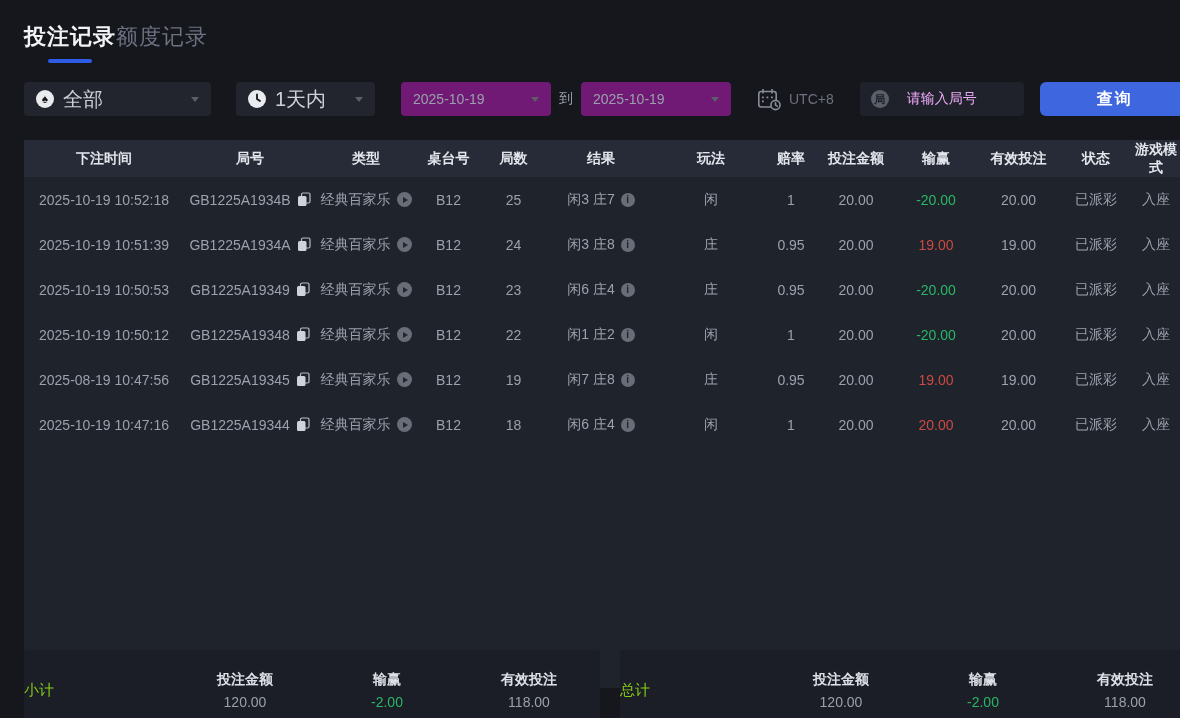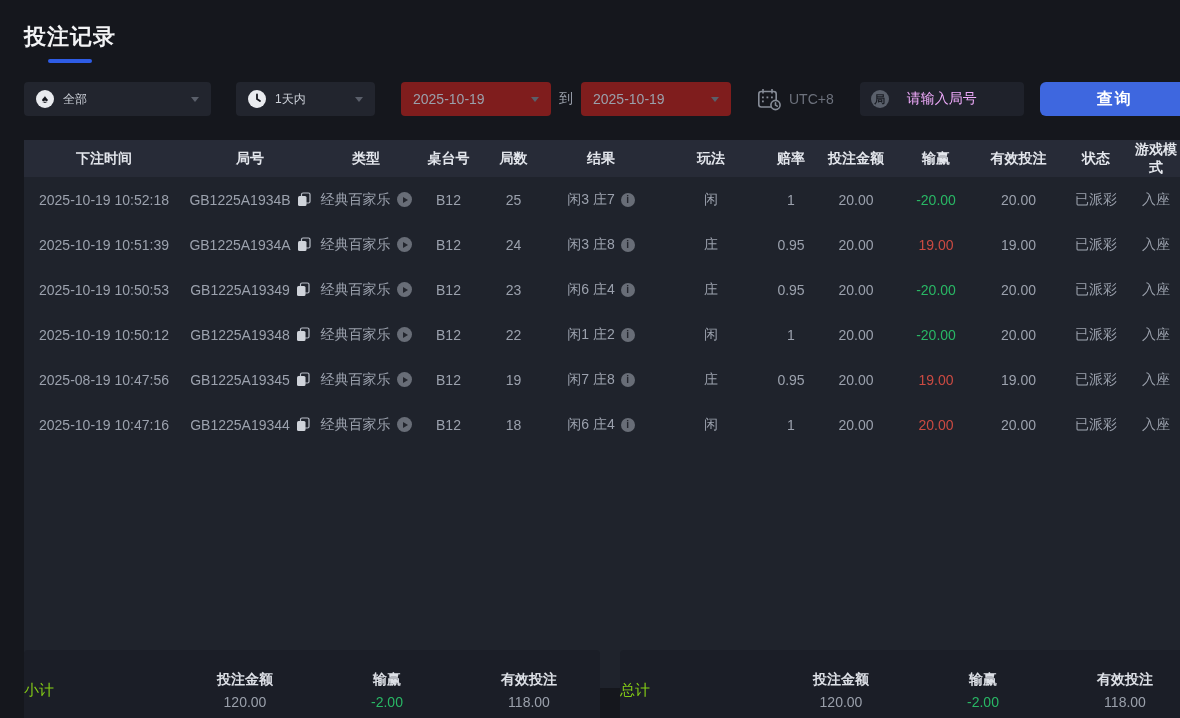--- a/index.html
+++ b/index.html
@@ -17,27 +17,27 @@
   .tab .tab-label { font-size:22px; color:#6c7280; letter-spacing:1px; }
   .tab.active .tab-label { color:#f2f3f5; font-weight:700; }
   .tab-underline { width:44px; height:4px; border-radius:2px; background:#2e5ce5; margin:7px auto 0; }
 
   
   .filters { position:absolute; left:24px; top:82px; height:34px; display:flex; align-items:center; }
   .dropdown, .date-input, .search-input {
     height:34px; border-radius:4px; display:flex; align-items:center; cursor:pointer;
   }
   .dropdown { background:#22252e; padding:0 12px; }
-  .dd-text { font-size:12px; color:#cdd1d9; margin-left:9px; flex:1; }
+  .dd-text { font-size:20px; color:#cdd1d9; margin-left:9px; flex:1; }
   .chevron { width:0; height:0; border-left:4px solid transparent; border-right:4px solid transparent; border-top:5px solid #5a5f6a; }
   .dd-gametype { width:187px; margin-right:25px; }
   .dd-timerange { width:139px; margin-right:26px; }
   .circle-icon { width:18px; height:18px; border-radius:50%; background:#e9ebef; color:#14161c;
     display:inline-flex; align-items:center; justify-content:center; font-size:12px; flex:none; }
-  .date-input { background:#7f1d1d; width:150px; padding:0 12px; }
+  .date-input { background:#701a75; width:150px; padding:0 12px; }
   .date-text { font-size:14px; color:#9aa0ab; flex:1; }
   .to-label { font-size:14px; color:#9aa0ab; margin:0 8px; }
   .date-from { margin-right:0; }
   .date-to { margin-right:26px; }
   .cal-icon { display:inline-flex; margin-right:8px; }
   .tz-label { font-size:14px; color:#6d727d; margin-right:26px;text-align:right; }
   .search-input { background:#1f222b; width:164px; padding:0 11px; margin-right:16px; cursor:text; }
   .round-icon { background:#5a606b; color:#1a1d24; font-size:11px; font-weight:700; }
   .placeholder-text { font-size:14px; color:#f0abfc; margin-left:18px; }
   .query-btn { width:150px; height:34px; border:none; border-radius:6px; background:#3e67df;
@@ -78,20 +78,23 @@
   .stat-value { font-size:14px; color:#9aa0ab; margin-top:5px; }
   .stat-value.green { color:#29b765; }
 </style>
 </head>
 <body>
 
 <div class="tabs">
   <div class="tab active">
     <div class="tab-label">投注记录</div>
     <div class="tab-underline"></div>
+  </div>
+  <div class="tab">
+    <div class="tab-label">额度记录</div>
   </div>
 </div>
 
 <div class="filters">
   <div class="dropdown dd-gametype">
     <span class="circle-icon">♠</span>
     <span class="dd-text">全部</span>
     <span class="chevron"></span>
   </div>
 

